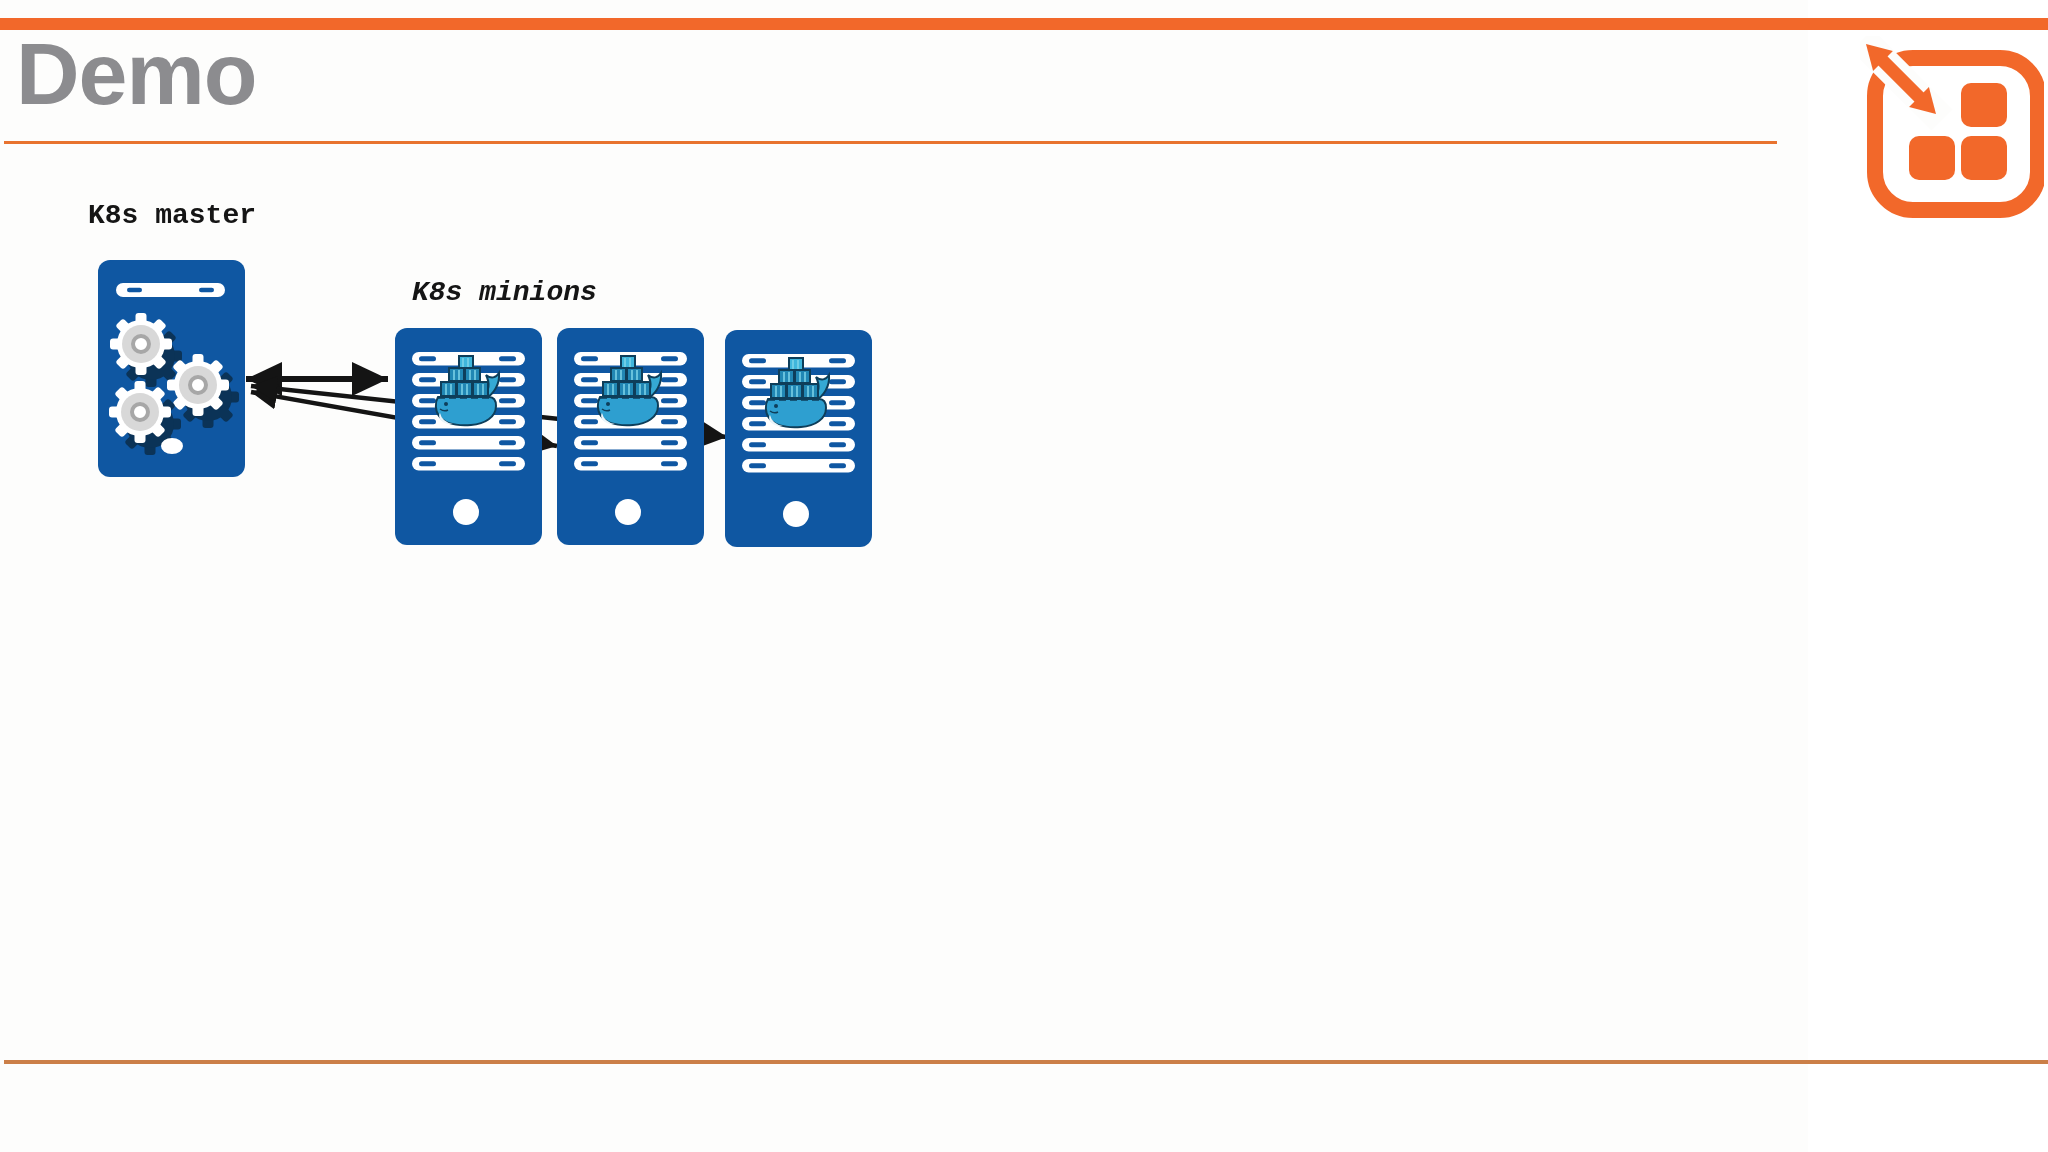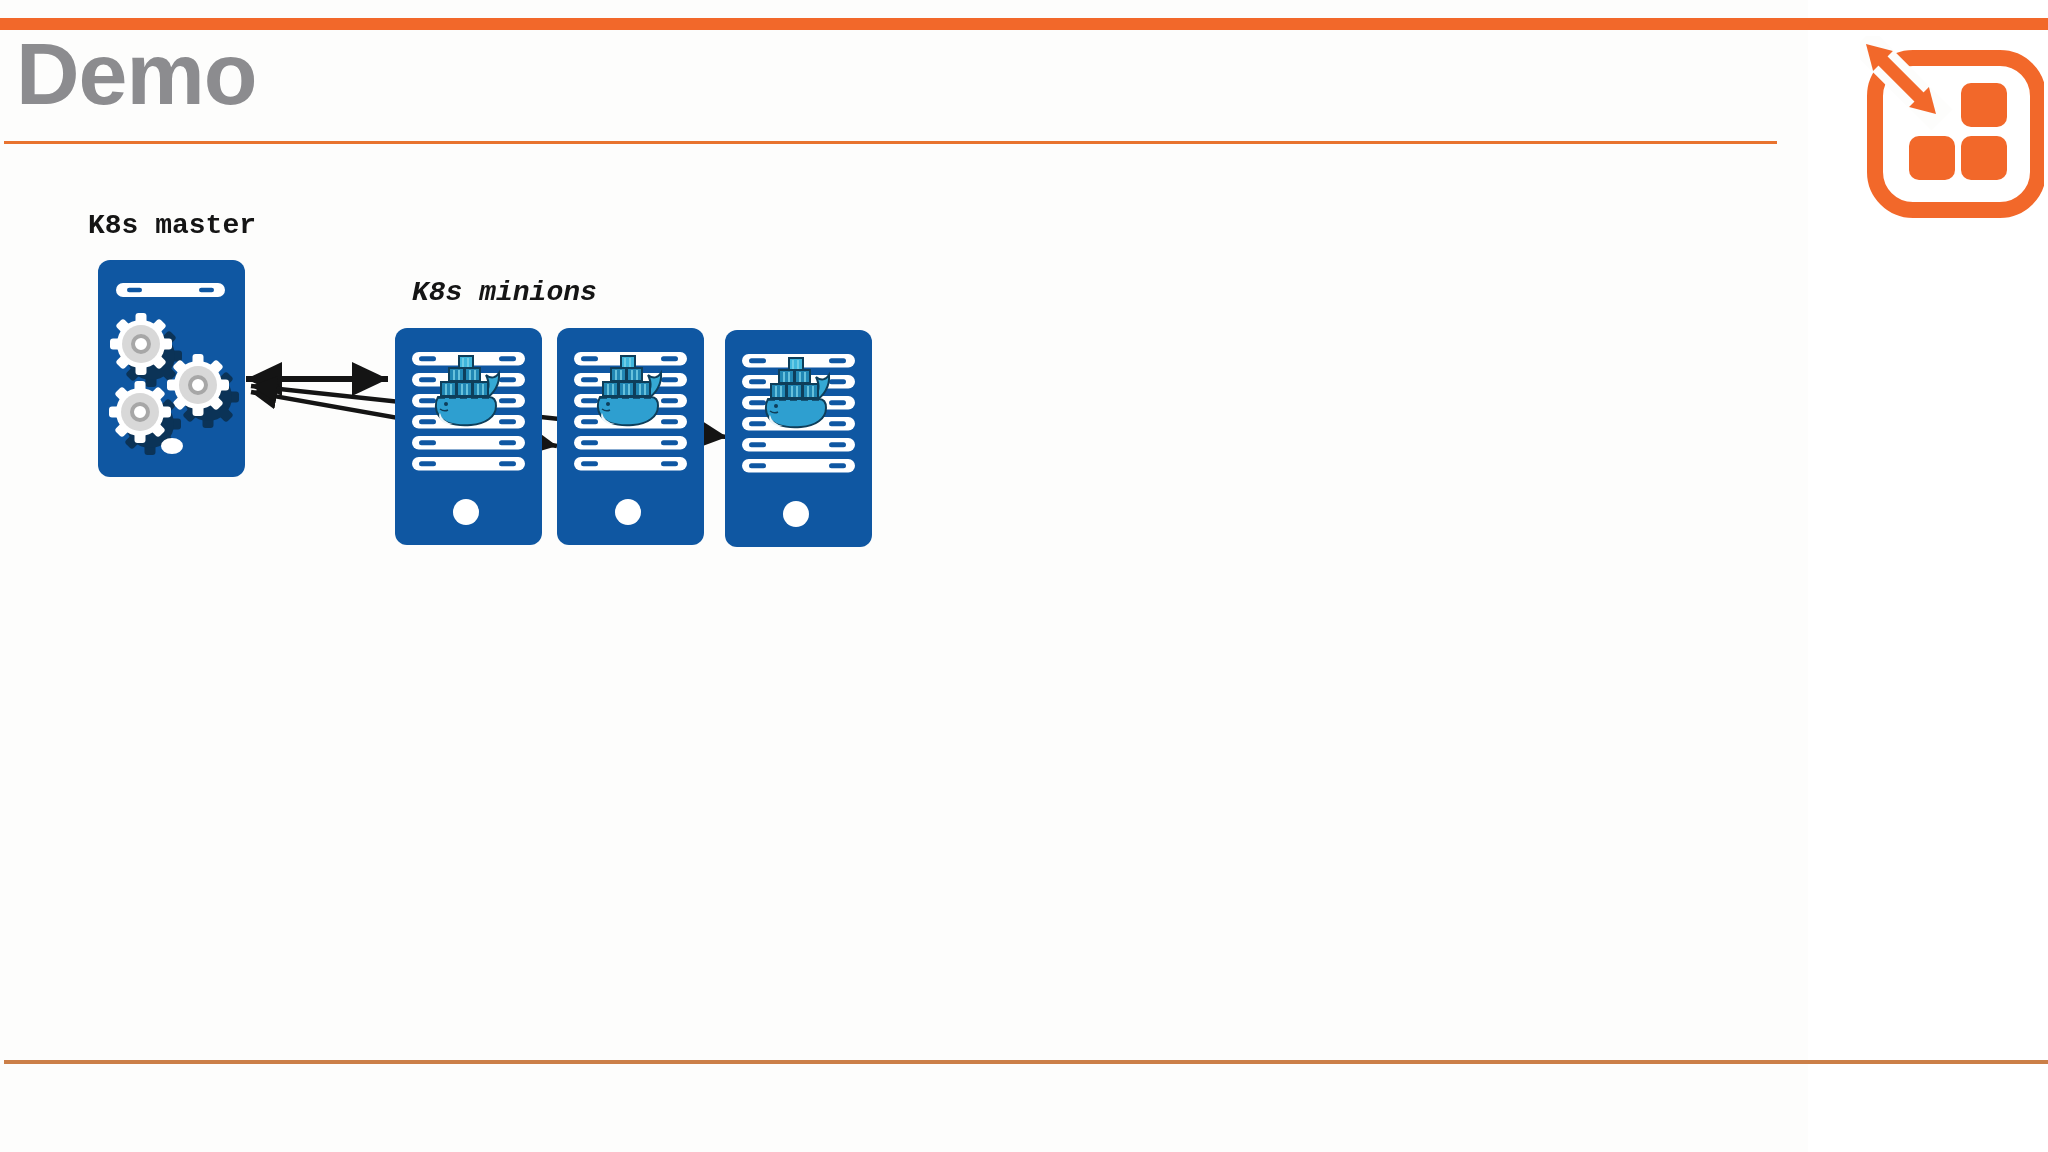--- a/index.html
+++ b/index.html
@@ -9,21 +9,21 @@
        --server-blue:#0F57A2;--title-gray:#8C8C8F;--arrow-black:#141414;
        --docker-teal:#2E9FD0;--gear-shadow-navy:#0B3357;}
   .slide{position:absolute;left:0;top:0;width:1808px;height:1152px;background:#FDFDFC;}
   .top-bar{position:absolute;left:0;top:18px;width:2048px;height:12px;background:var(--accent-orange);}
   .page-title{position:absolute;left:16px;top:30px;font-size:88px;font-weight:bold;
               color:var(--title-gray);line-height:1;letter-spacing:-1px;white-space:nowrap;}
   .title-rule{position:absolute;left:4px;top:141px;width:1773px;height:3px;background:var(--rule-orange);}
   .bottom-rule{position:absolute;left:4px;top:1060px;width:2044px;height:4px;background:var(--bottom-rule-orange);}
   .diagram-label{position:absolute;font-family:"Liberation Mono","DejaVu Sans Mono",monospace;
                  font-weight:bold;font-size:28px;line-height:28px;color:#151515;white-space:nowrap;}
-  #label-master{left:88px;top:212px;}
+  #label-master{left:88px;top:202px;}
   #label-minions{left:412px;top:279px;font-style:italic;}
   .arrows{position:absolute;left:0;top:0;z-index:1;pointer-events:none;}
   .server{position:absolute;z-index:2;}
   #master-server{left:98px;top:260px;}
   #minion-1{left:395px;top:328px;}
   #minion-2{left:557px;top:328px;}
   #minion-3{left:725px;top:330px;}
   .logo{position:absolute;left:1860px;top:36px;z-index:3;}
 </style>
 </head>

